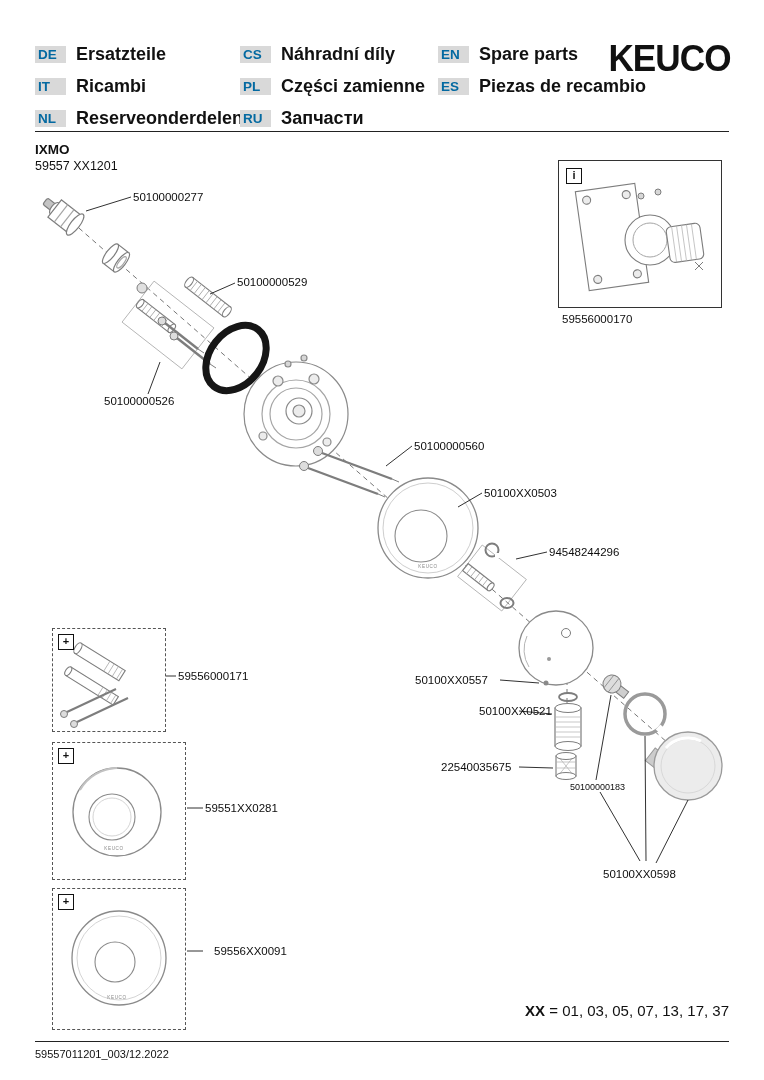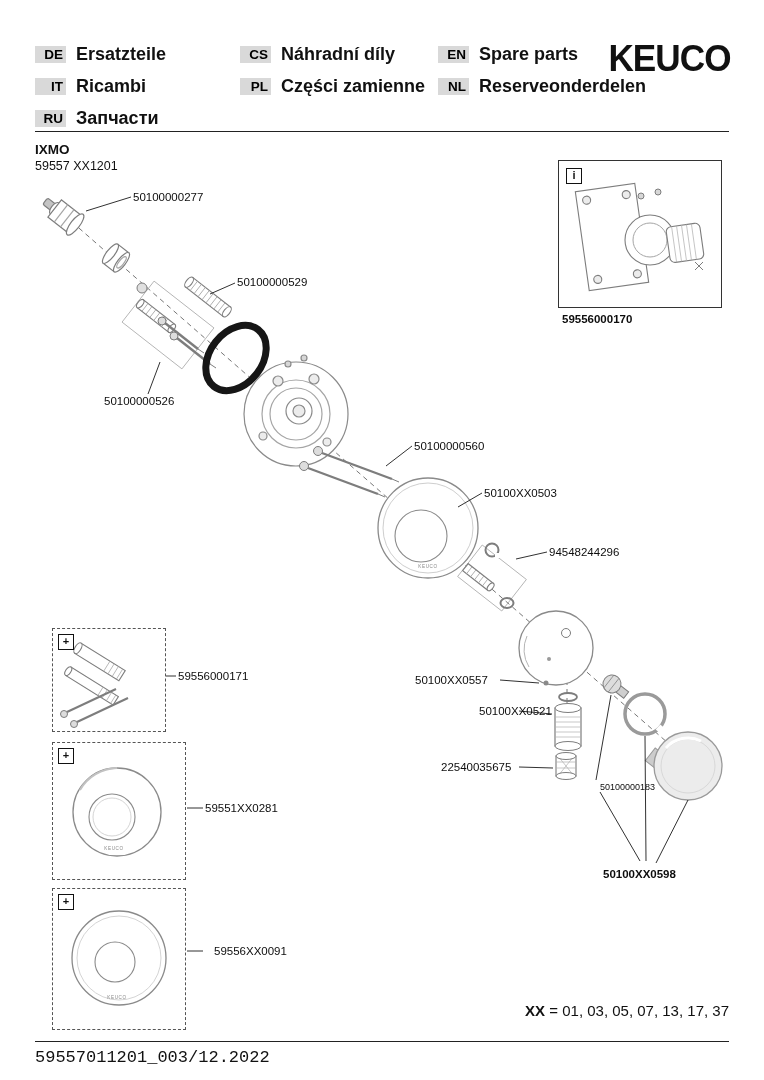--- a/index.html
+++ b/index.html
@@ -12,58 +12,58 @@
   .page { position:relative; width:764px; height:1080px; overflow:hidden; background:#fff; }
 
   
   .hdr {
     position:absolute; left:35px; top:44px; width:575px;
     display:grid; grid-template-columns:205px 198px 172px; row-gap:11px;
   }
   .lang { display:flex; align-items:center; gap:10px; }
   .code {
     display:inline-block; min-width:31px; padding:1px 3px;
-    background:#d9d9d9; color:#000000; font-weight:bold;
-    font-size:13.5px; text-align:right;
+    background:#d9d9d9; color:#0369a1; font-weight:bold;
+    font-size:13.5px; text-align:left;
   }
   .lbl { font-weight:bold; font-size:18px; white-space:nowrap; }
   .brand {
     position:absolute; right:33px; top:38px;
     font-size:37px; font-weight:600; letter-spacing:-1px;
     transform:scaleX(0.95); transform-origin:right;
   }
   .rule { position:absolute; left:35px; width:694px; border-top:1.3px solid #222; }
   .rule.top { top:131px; }
   .rule.bottom { top:1041px; }
 
   .series { position:absolute; left:35px; top:142px; font-size:13.5px; font-weight:bold; }
   .model  { position:absolute; left:35px; top:159px; font-size:12.5px; }
 
   
   svg.diagram { position:absolute; left:0; top:0; }
   .plabel { position:absolute; font-size:11.5px; white-space:nowrap; color:#0d0d0d; }
-  .plabel.bold { font-weight:bold; }
+  .plabel.bold { font-weight:normal; }
   .plabel.small { font-size:9px; }
 
   .inset { position:absolute; }
   .inset.solid { left:558px; top:160px; width:164px; height:148px; border:1.3px solid #333; }
   .inset.d1 { left:52px; top:628px;  width:114px; height:104px; border:1.2px dashed #555; }
   .inset.d2 { left:52px; top:742px;  width:134px; height:138px; border:1.2px dashed #555; }
   .inset.d3 { left:52px; top:888px;  width:134px; height:142px; border:1.2px dashed #555; }
 
   .boxicon {
     position:absolute; width:16px; height:16px;
     border:1.6px solid #111; text-align:center;
     font-weight:bold; font-size:11px; line-height:13px; background:#fff;
   }
 
   .micro { font-family:"Liberation Sans",sans-serif; font-size:4.6px; fill:#8a8a8a; letter-spacing:0.6px; }
 
   
-  .docid { position:absolute; left:35px; top:1048px; font-size:17px;font-family:Liberation Mono, monospace; }
+  .docid { position:absolute; left:35px; top:1048px; font-size:11px; }
   .xxnote { position:absolute; right:35px; top:1002px; font-size:15px; }
   .xxnote .b { font-weight:bold; }
 </style>
 </head>
 <body>
 
 <div class="page">
 
   <div class="hdr">
     <div class="lang">
@@ -78,20 +78,24 @@
       <span class="code">EN</span>
       <span class="lbl">Spare parts</span>
     </div>
     <div class="lang">
       <span class="code">IT</span>
       <span class="lbl">Ricambi</span>
     </div>
     <div class="lang">
       <span class="code">PL</span>
       <span class="lbl">Części zamienne</span>
+    </div>
+    <div class="lang">
+      <span class="code">ES</span>
+      <span class="lbl">Piezas de recambio</span>
     </div>
     <div class="lang">
       <span class="code">NL</span>
       <span class="lbl">Reserveonderdelen</span>
     </div>
     <div class="lang">
       <span class="code">RU</span>
       <span class="lbl">Запчасти</span>
     </div>
   </div>
@@ -387,21 +391,21 @@
   <div class="plabel" style="left:237px; top:276px;">50100000529</div>
   <div class="plabel" style="left:104px; top:395px;">50100000526</div>
   <div class="plabel" style="left:414px; top:440px;">50100000560</div>
   <div class="plabel" style="left:484px; top:487px;">50100XX0503</div>
   <div class="plabel" style="left:549px; top:546px;">94548244296</div>
   <div class="plabel bold" style="left:562px; top:313px;">59556000170</div>
   <div class="plabel" style="left:178px; top:670px;">59556000171</div>
   <div class="plabel" style="left:415px; top:674px;">50100XX0557</div>
   <div class="plabel" style="left:441px; top:705px;padding-left:38px;">50100XX0521</div>
   <div class="plabel" style="left:441px; top:761px;">22540035675</div>
-  <div class="plabel small" style="left:600px; top:782px;">50100000183</div>
+  <div class="plabel small" style="left:570px; top:782px;">50100000183</div>
   <div class="plabel" style="left:205px; top:802px;">59551XX0281</div>
   <div class="plabel bold" style="left:603px; top:868px;">50100XX0598</div>
   <div class="plabel" style="left:205px; top:945px;padding-left:9px;">59556XX0091</div>
 
   <div class="xxnote">
     <span class="b">XX</span>
     <span>= 01, 03, 05, 07, 13, 17, 37</span>
   </div>
   <div class="rule bottom"></div>
   <div class="docid">59557011201_003/12.2022</div>

